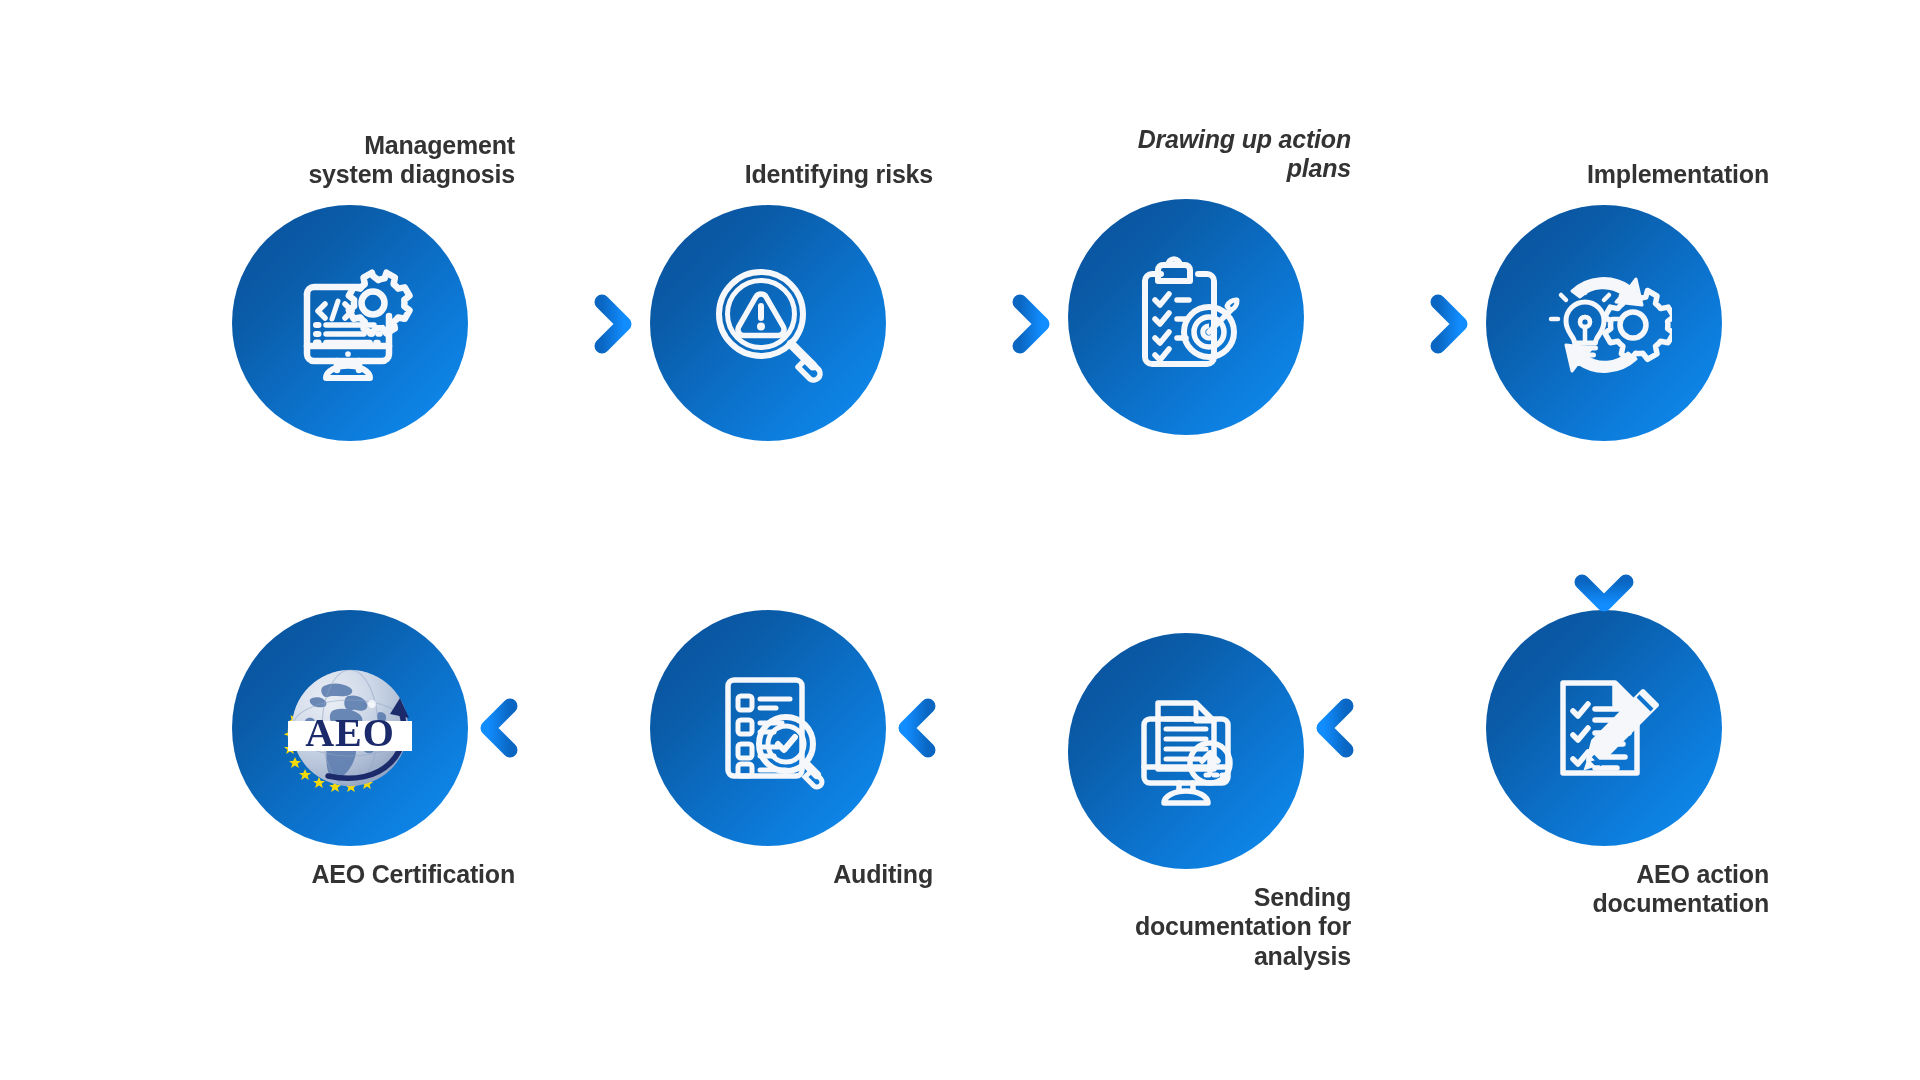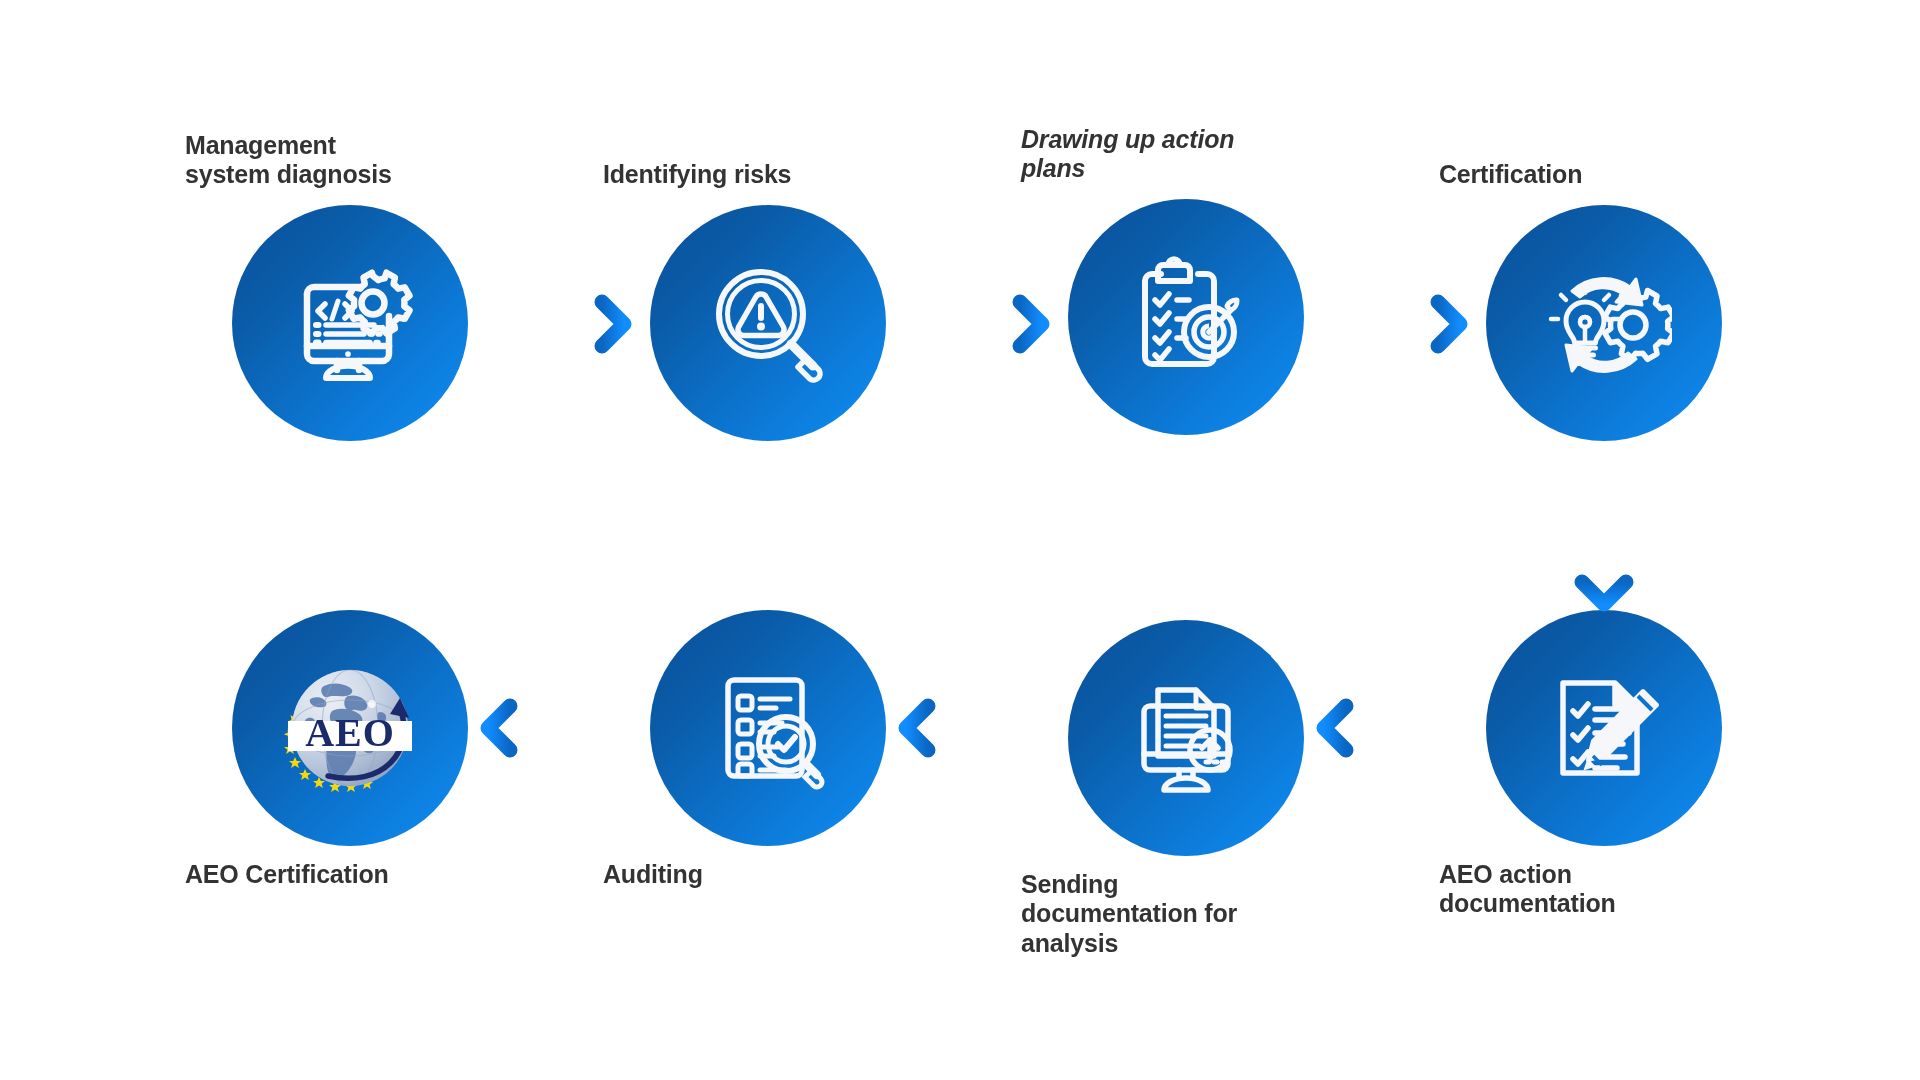--- a/index.html
+++ b/index.html
@@ -36,21 +36,21 @@
     justify-content: center;
     overflow: hidden;
   }
   .circle svg { display: block; }
 
   .node-label {
     position: absolute;
     left: 50%;
     transform: translateX(-50%);
     width: 330px;
-    text-align: left;
+    text-align: right;
     font-weight: 700;
     font-size: 25px;
     line-height: 1.17;
     letter-spacing: -0.2px;
     color: #333333;
     white-space: pre-line;
   }
   .label-above { bottom: 252px; }
   .label-below { top: 250px; }
 
@@ -175,21 +175,21 @@
 
           <path d="M0 0 l22 -22" stroke="#f5f7fa" stroke-width="5.5" stroke-linecap="round"></path>
 
           <path d="M18 -26 a10 10 0 0 1 10 -6 a10 10 0 0 1 -6 10 a10 9 0 0 1 -4 -4 z" fill="none" stroke="#f5f7fa" stroke-width="5" stroke-linejoin="round"></path>
         </g>
       </svg>
     </div>
   </div>
 
   <div class="node" style="left:1486px; top:205px;">
-    <div class="node-label label-above">Certification</div>
+    <div class="node-label label-above">Implementation</div>
     <div class="circle">
       <svg width="136" height="136" viewBox="0 0 136 136">
 
         <g fill="#f5f7fa">
           <path d="M36 36 a46 46 0 0 1 58 -4 l6 -8 l6 26 l-26 -3 l7 -8 a34 34 0 0 0 -43 3 z" stroke="#f5f7fa" stroke-width="3" stroke-linejoin="round"></path>
         </g>
 
         <g fill="#f5f7fa">
           <path d="M100 104 a46 46 0 0 1 -58 4 l-6 8 l-6 -26 l26 3 l-7 8 a34 34 0 0 0 43 -3 z" stroke="#f5f7fa" stroke-width="3" stroke-linejoin="round"></path>
         </g>
@@ -305,21 +305,21 @@
         <path d="M64 134 C 118 146, 152 110, 136 66" fill="none" stroke="#1b2a6b" stroke-width="5.5" stroke-linecap="round"></path>
         <polygon points="136,56 145,76 126,72" fill="#1b2a6b"></polygon>
 
         <rect x="24" y="79" width="124" height="30" fill="#ffffff"></rect>
         <text x="86" y="104" text-anchor="middle" font-family="'Liberation Serif', serif" font-size="40" font-weight="700" fill="#1b2a6b" letter-spacing="1">AEO</text>
       </svg>
     </div>
     <div class="node-label label-below">AEO Certification</div>
   </div>
 
-  <div class="node" style="left:1068px; top:620px;">
+  <div class="node" style="left:1068px; top:633px;">
     <div class="circle">
       <svg width="132" height="132" viewBox="0 0 132 132">
         <g fill="none" stroke="#f5f7fa" stroke-width="5.5" stroke-linecap="round" stroke-linejoin="round">
 
           <path d="M24 40 a6 6 0 0 1 6 -6 h72 a6 6 0 0 1 6 6 v52 a6 6 0 0 1 -6 6 h-72 a6 6 0 0 1 -6 -6 z"></path>
           <path d="M24 82 h84"></path>
           <path d="M86 90 h3 M94 90 h3 M102 90 h3" stroke-width="5"></path>
 
           <path d="M59 98 v8 M73 98 v8"></path>
           <path d="M44 118 a22 12 0 0 1 44 0 z" stroke-width="5.5"></path>

